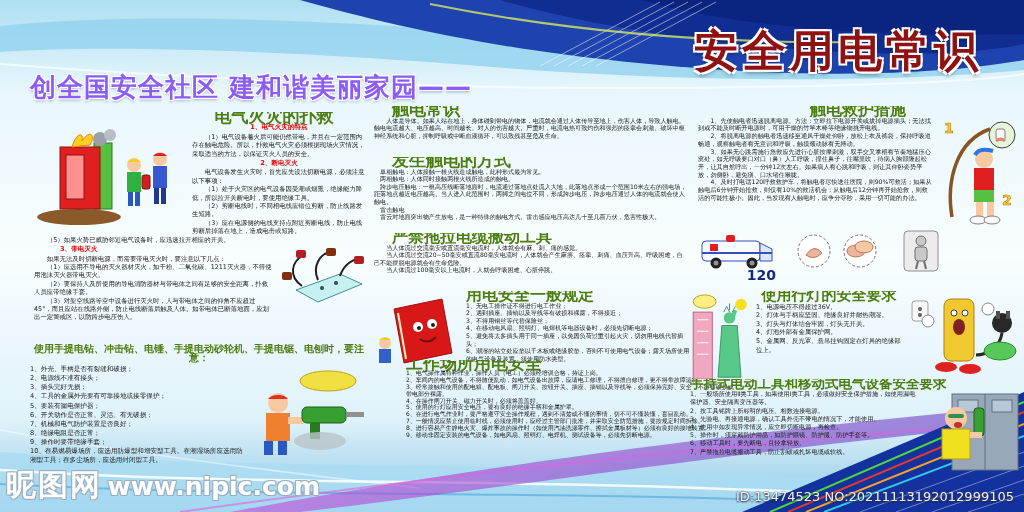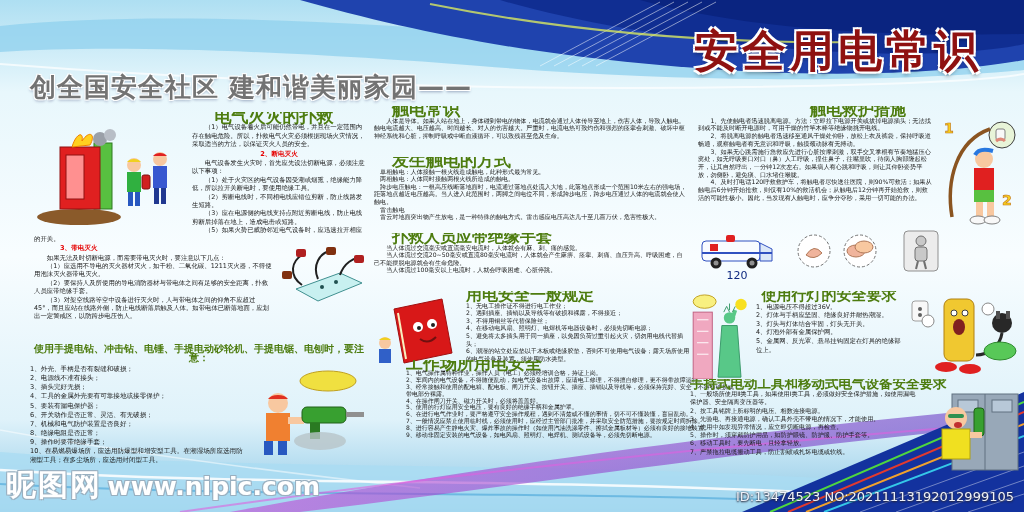--- a/index.html
+++ b/index.html
@@ -4,21 +4,21 @@
 <style>
   html,body{margin:0;padding:0;}
   body{font-family:"DejaVu Sans","Liberation Sans",sans-serif;}
   #poster{position:relative;width:1024px;height:512px;overflow:hidden;background:#eaf6fc;}
   #bg{position:absolute;left:0;top:0;z-index:0;}
   .layer{position:absolute;z-index:2;}
   .outl{text-shadow:-1px -1px 0 #fff,1px -1px 0 #fff,-1px 1px 0 #fff,1px 1px 0 #fff,0 2px 3px rgba(10,20,80,.35);}
   #main-title{left:660px;top:22px;width:356px;text-align:center;font-family:"DejaVu Serif","Liberation Serif",serif;
     font-weight:bold;font-size:44px;letter-spacing:4px;color:#8f1111;
     text-shadow:-2px -2px 0 #fff,2px -2px 0 #fff,-2px 2px 0 #fff,2px 2px 0 #fff,0 3px 4px rgba(0,0,0,.45);}
-  #slogan{left:30px;top:70px;width:520px;font-weight:bold;font-size:26px;letter-spacing:1px;color:#737373;}
+  #slogan{left:30px;top:70px;width:520px;font-weight:bold;font-size:26px;letter-spacing:1px;color:#8b5cf6;}
   .sec{position:absolute;z-index:2;overflow:hidden;color:#1a1a1a;}
   .sec h2{margin:0 0 3px 0;font-weight:bold;color:#4d7c0f;}
   .sub{font-weight:bold;color:#e60000;font-size:6.6px;margin:1px 0;}
   .ctr{text-align:center;}
   p{margin:0;}
   .fl{float:left;margin:2px 8px 2px 0;}
   .fr{float:right;margin:2px 0 2px 6px;}
   
   #sec-fire{left:34px;top:112px;width:332px;height:232px;font-size:6.4px;line-height:8.4px;}
   #sec-fire h2{font-size:17px;margin-left:150px;text-align:center;width:180px;}
@@ -38,21 +38,21 @@
   #sec-current p{text-indent:2em;}
   #sec-general{left:372px;top:291px;width:318px;height:87px;font-size:6.1px;line-height:7.6px;}
   #sec-general h2{font-size:16px;margin-left:60px;}
   #sec-workplace{left:374px;top:360px;width:328px;height:102px;font-size:6px;line-height:6.9px;margin-left:32px;}
   #sec-workplace h2{font-size:17px;}
   
   #sec-rescue{left:698px;top:106px;width:320px;height:186px;font-size:6.2px;line-height:7.7px;}
   #sec-rescue h2{font-size:16px;text-align:center;}
   #sec-rescue p{text-indent:2em;}
   .icons-row{display:flex;gap:16px;align-items:flex-start;margin-top:3px;clear:both;}
-  .amb-num{text-align:center;font-weight:normal;font-size:11px;color:#102a80;}
+  .amb-num{text-align:right;font-weight:bold;font-size:14px;color:#102a80;}
   #sec-lamp{left:690px;top:291px;width:330px;height:88px;font-size:6.4px;line-height:8.6px;}
   #sec-lamp h2{font-size:15px;text-align:center;margin-right:104px;margin-left:54px;}
   #sec-handheld{left:690px;top:379px;width:332px;height:101px;font-size:6.2px;line-height:8.2px;}
   #sec-handheld h2{font-size:13.5px;}
   
   #watermark{left:6px;bottom:6px;font-weight:bold;color:#ffffff;
     text-shadow:-1px -1px 0 #9ab0c0,1px -1px 0 #9ab0c0,-1px 1px 0 #9ab0c0,1px 1px 0 #9ab0c0;}
   #watermark .site{font-size:30px;letter-spacing:2px;}
   #watermark .url{font-size:25px;}
   #id-line{right:10px;bottom:8px;font-size:13px;color:#eef2fa;text-shadow:0 1px 2px #223,0 0 2px #445;}
@@ -129,20 +129,21 @@
       <rect x="93" y="47" width="14" height="20" fill="#30b040"></rect>
         <rect x="94" y="67" width="5" height="14" fill="#2858c0"></rect>
         <rect x="101" y="67" width="5" height="14" fill="#2858c0"></rect>
       <circle cx="126" cy="34" r="7" fill="#f8c8a0"></circle>
         <path d="M119,31 a8,6 0 0 1 14,0 Z" fill="#e02020"></path>
       <rect x="119" y="41" width="14" height="22" fill="#3858d0"></rect>
         <rect x="120" y="63" width="5" height="16" fill="#203890"></rect>
         <rect x="127" y="63" width="5" height="16" fill="#203890"></rect>
       <rect x="108" y="50" width="8" height="14" rx="2" fill="#d02020" stroke="#801010"></rect>
     </svg>
+    <div class="sub ctr">1、电气火灾的特点</div>
     <div class="ind">
         <p>（1）电气设备着火后可能仍然带电，并且在一定范围内存在触电危险。所以，扑救电气火灾必须根据现场火灾情况，采取适当的方法，以保证灭火人员的安全。</p>
       </div>
     <div class="sub ctr">2、断电灭火</div>
     <div class="ind">
         <p>电气设备发生火灾时，首先应先设法切断电源，必须注意以下事项：</p>
         <p>（1）处于火灾区的电气设备因受潮或烟熏，绝缘能力降低，所以拉开关断电时，要使用绝缘工具。</p>
         <p>（2）剪断电线时，不同相电线应错位剪断，防止线路发生短路。</p>
         <p>（3）应在电源侧的电线支持点附近剪断电线，防止电线剪断后掉落在地上，造成电击或短路。</p>
         <p>（5）如果火势已威胁邻近电气设备时，应迅速拉开相应的开关。</p>
@@ -209,21 +210,21 @@
     <div>
         <p>单相触电：人体接触一根火线造成触电，此种形式最为常见。</p>
         <p>两相触电：人体同时接触两根火线所造成的触电。</p>
         <p>跨步电压触电：一根高压线断落地面时，电流通过落地点处流入大地，此落地点形成一个范围10米左右的强电场，距落地点越近电压越高。当人进入此范围时，两脚之间电位不同，形成跨步电压，跨步电压通过人体的电流就会使人触电。</p>
         <p>雷击触电</p>
         <p>雷云对地面突出物产生放电，是一种特殊的触电方式。雷击感应电压高达几十至几百万伏，危害性极大。</p>
       </div>
   </div>
 
   <div class="sec" id="sec-current">
-    <h2>扑救人员应带绝缘手套</h2>
+    <h2>严禁拖拉电缆搬动工具</h2>
     <div>
         <p>当人体流过交流毫安或直流毫安电流时，人体就会有麻、刺、痛的感觉。</p>
         <p>当人体流过交流20~50毫安或直流80毫安电流时，人体就会产生麻痹、痉挛、刺痛、血压升高、呼吸困难，自己不能摆脱电源就会有生命危险。</p>
         <p>当人体流过100毫安以上电流时，人就会呼吸困难、心脏停跳。</p>
       </div>
   </div>
 
   <div class="sec" id="sec-general">
     <svg class="fl" width="86" height="74" viewBox="0 0 86 74">
       <polygon points="22,16 70,6 80,60 32,70" fill="#d81818" stroke="#a01010"></polygon>

